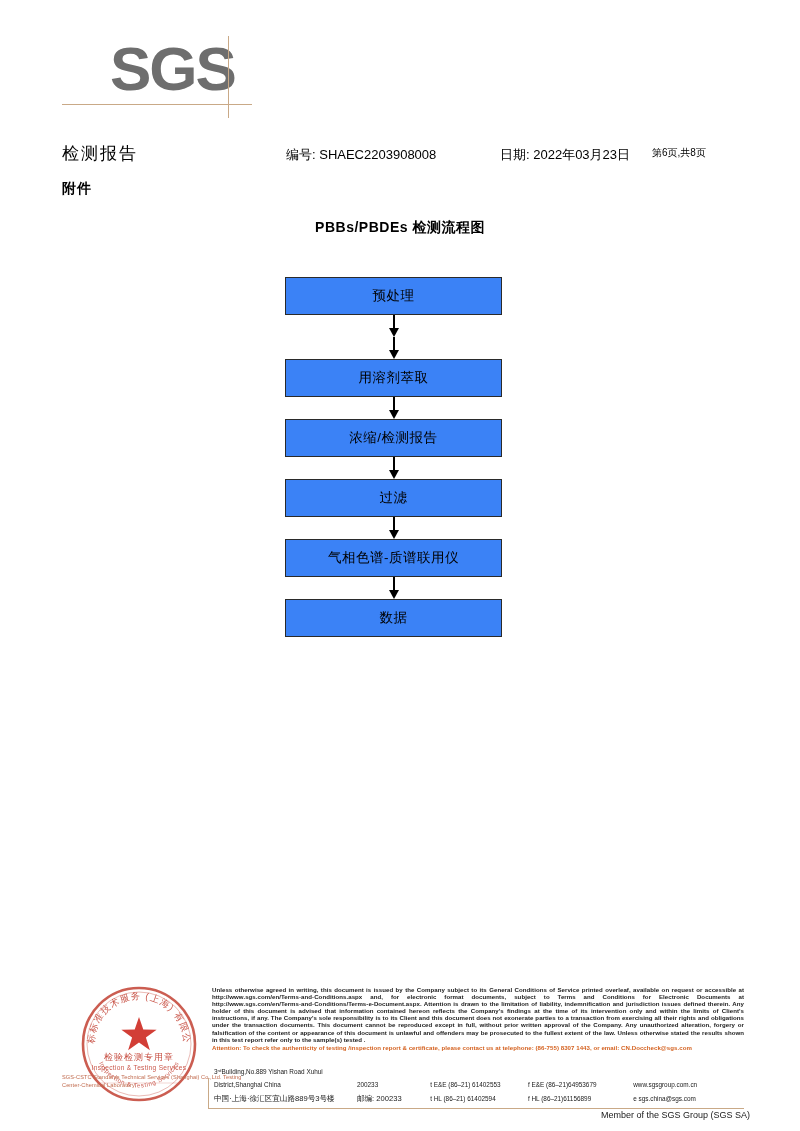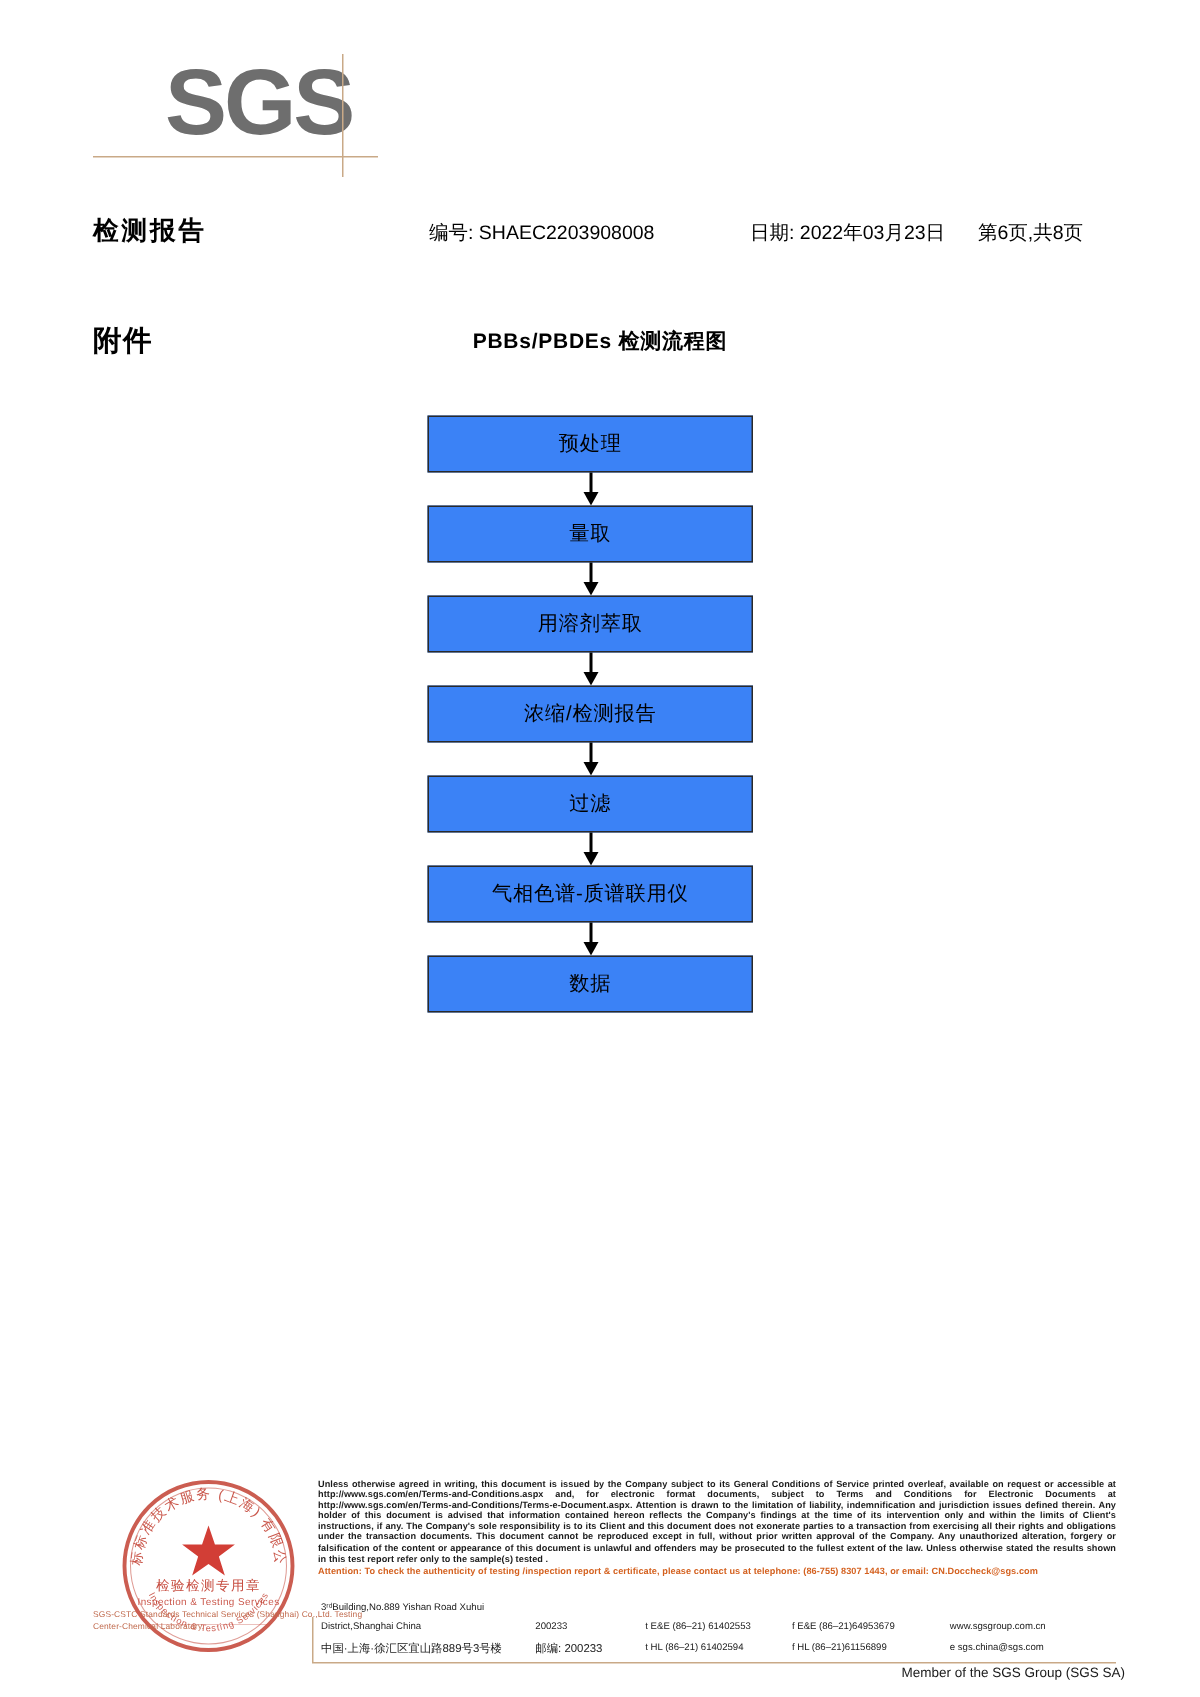--- a/index.html
+++ b/index.html
@@ -57,51 +57,50 @@
     height: 1px;
     background: #c9a987;
   }
 
   
   .hdr-title {
     position: absolute;
     left: 62px;
     top: 142px;
     font-size: 17px;
-    font-weight: bold;
+    font-weight: normal;
     letter-spacing: 2px;
   }
   .hdr-attach {
     position: absolute;
     left: 62px;
     top: 180px;
-    font-size: 19px;
+    font-size: 14px;
     font-weight: bold;
     letter-spacing: 1px;
-    margin-top: 34px;
   }
   .hdr-no {
     position: absolute;
     left: 286px;
     top: 146px;
     font-size: 13px;
     letter-spacing: 0px;
   }
   .hdr-date {
     position: absolute;
     left: 500px;
     top: 146px;
     font-size: 13px;
     text-align: right;
   }
   .hdr-page {
     position: absolute;
     left: 652px;
     top: 146px;
-    font-size: 13px;
+    font-size: 10px;
   }
 
   
   .flow-title {
     position: absolute;
     left: 0;
     top: 219px;
     width: 800px;
     text-align: center;
     font-size: 14px;
@@ -261,21 +260,20 @@
   <div class="hdr-page">第6页,共8页</div>
 
   <div class="flow-title">PBBs/PBDEs 检测流程图</div>
 
   <div class="flow">
     <div class="flow-box">预处理</div>
     <div class="flow-arrow">
       <div class="shaft"></div>
         <div class="head"></div>
     </div>
-    <div class="flow-box">量取</div>
     <div class="flow-arrow">
       <div class="shaft"></div>
         <div class="head"></div>
     </div>
     <div class="flow-box">用溶剂萃取</div>
     <div class="flow-arrow">
       <div class="shaft"></div>
         <div class="head"></div>
     </div>
     <div class="flow-box">浓缩/检测报告</div>

